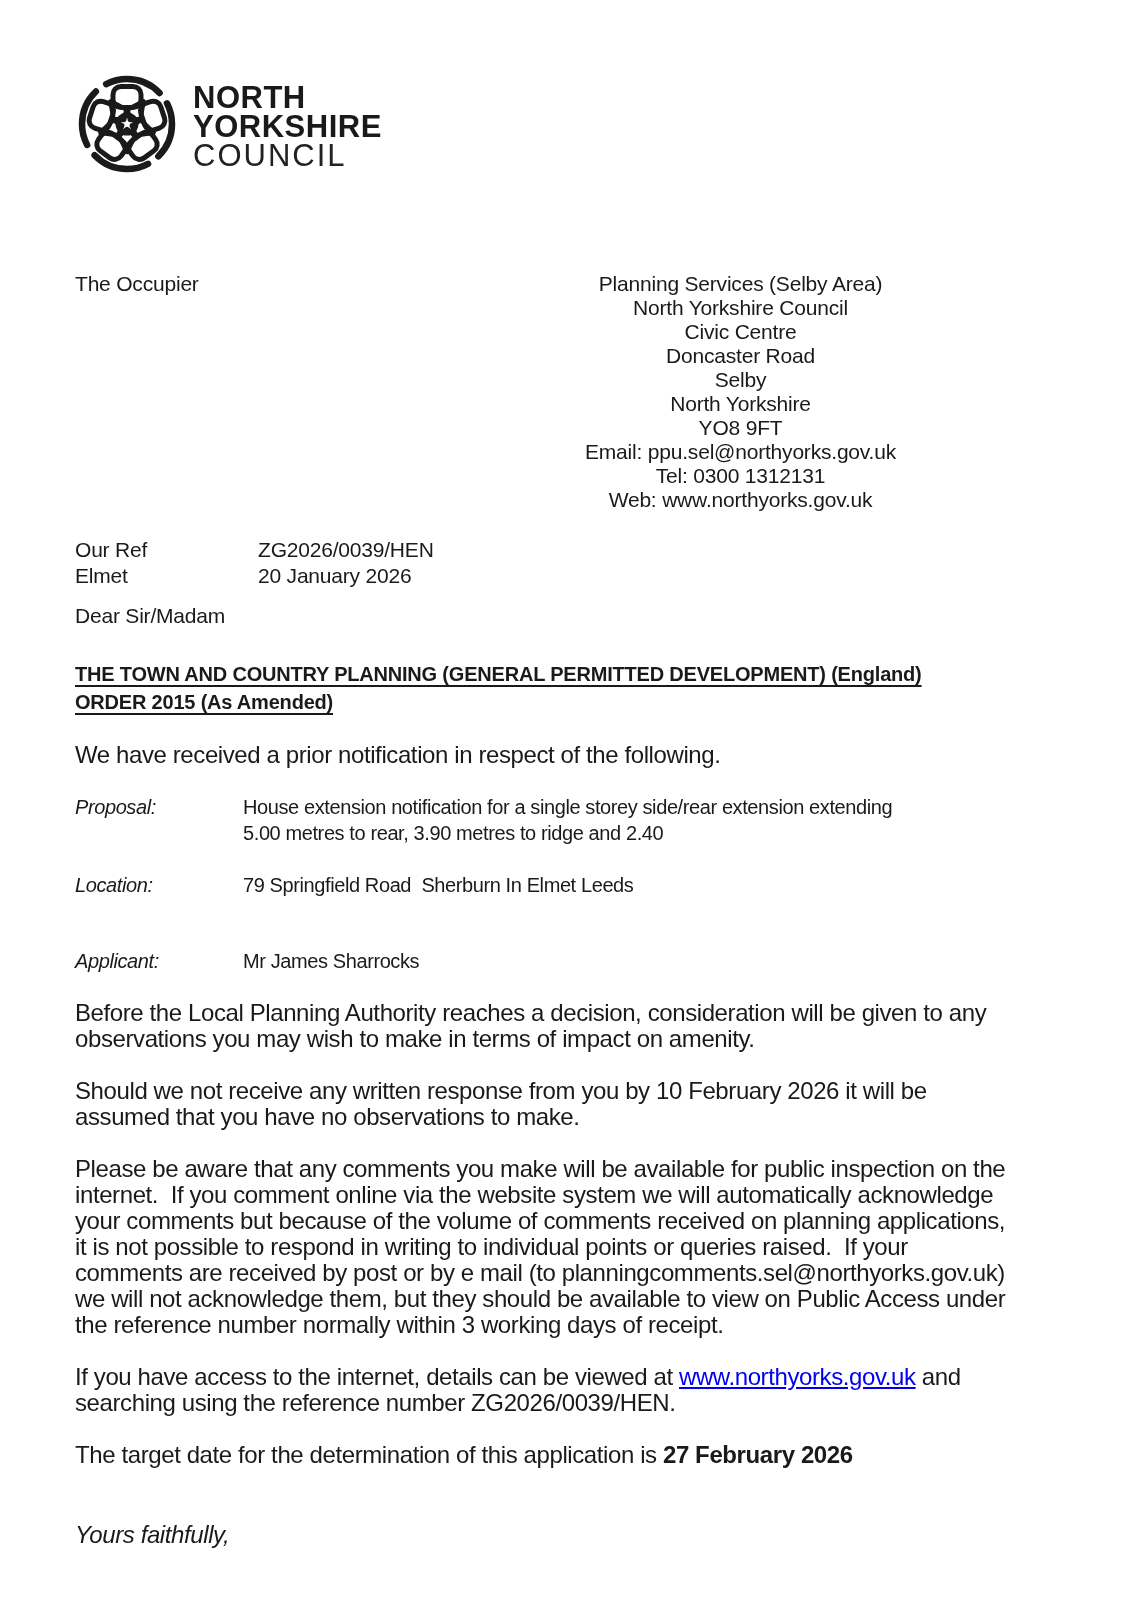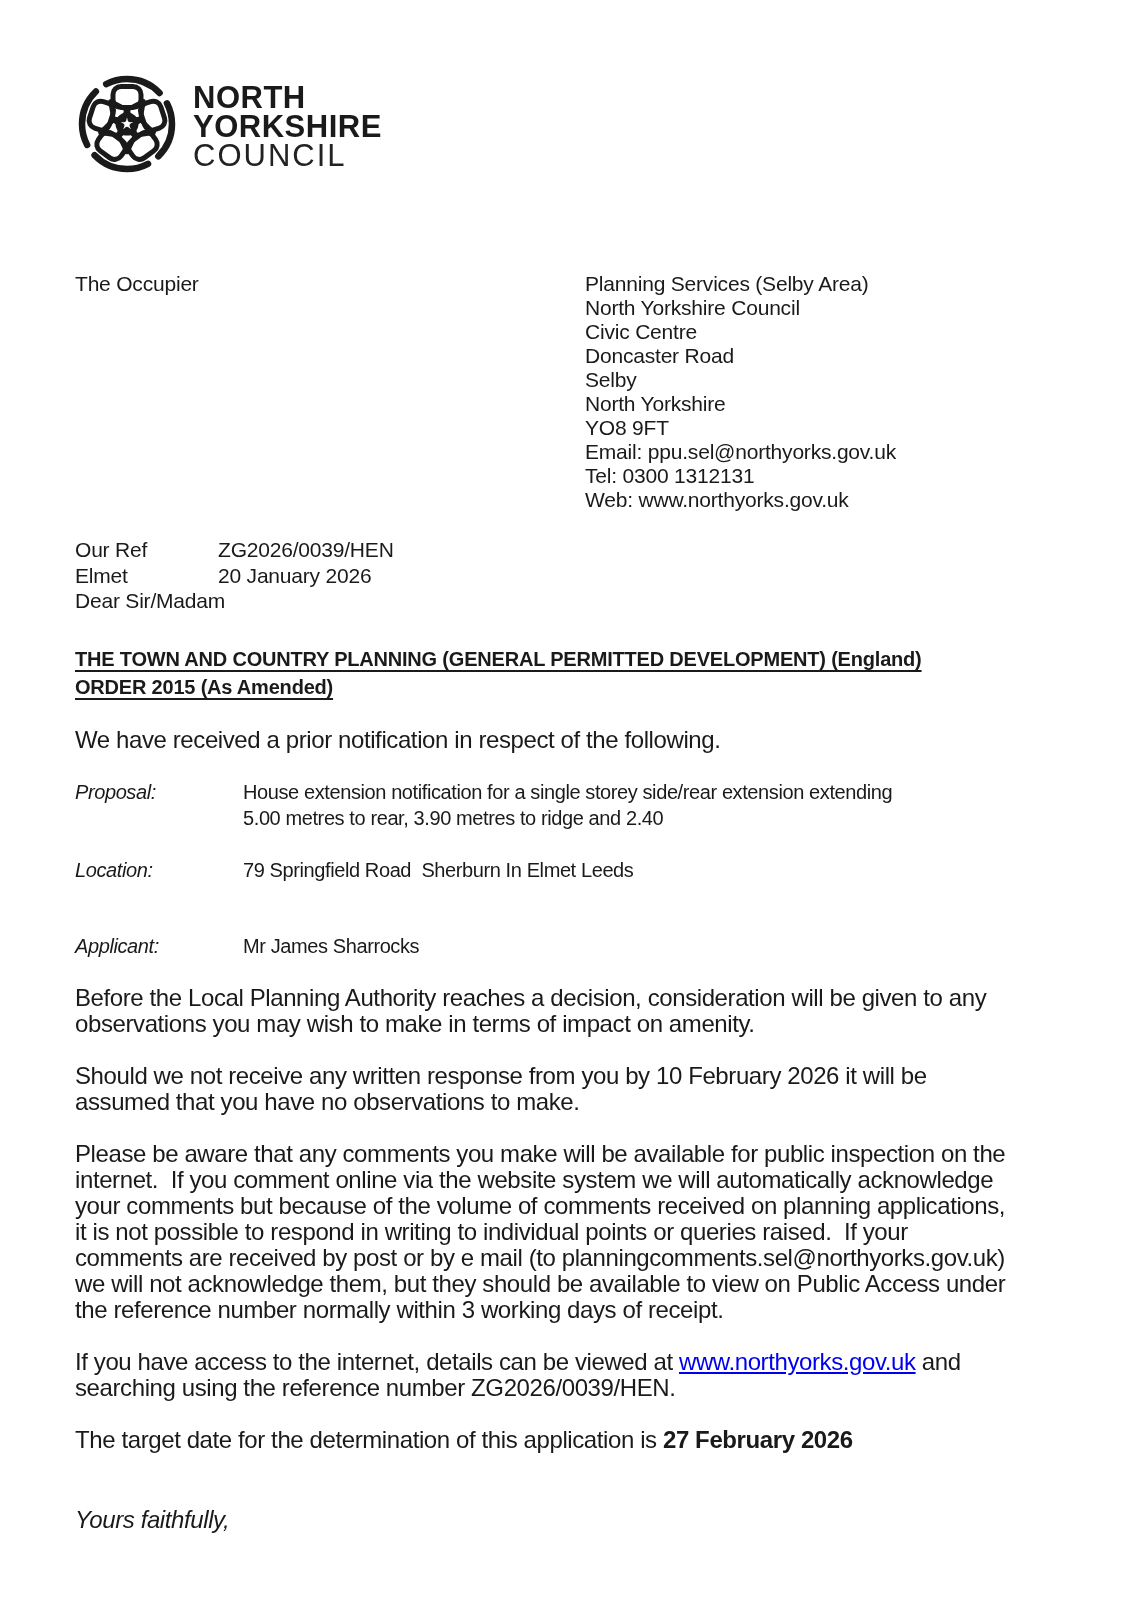--- a/index.html
+++ b/index.html
@@ -18,29 +18,29 @@
   .letterhead { display: flex; align-items: center; }
   .logo-mark { flex: none; }
   .wordmark { margin-left: 14px; }
   .wm-line { font-size: 31px; line-height: 29px; letter-spacing: 0.5px; }
   .wm-bold { font-weight: 700; }
   .wm-light { font-weight: 400; letter-spacing: 2px; color: #222222; }
 
   
   .addresses { margin-top: 92px; display: flex; font-size: 21px; letter-spacing: -0.2px; }
   .recipient-col { flex: none; width: 510px; line-height: 24px; }
-  .sender-col { flex: none; line-height: 24px; }
+  .sender-col { flex: none; line-height: 24px; text-align: center; }
   .sender-col div { min-height: 24px; }
 
   
   .ref-block { margin-top: 25px; font-size: 21px; letter-spacing: -0.2px; }
-  .ref-row { display: flex; line-height: 26px; }
+  .ref-row { display: flex; line-height: 26px; gap: 40px; }
   .ref-label { flex: none; width: 143px; }
 
-  .salutation { font-size: 21px; letter-spacing: -0.2px; line-height: 24px; }
+  .salutation { margin-top: 15px; font-size: 21px; letter-spacing: -0.2px; line-height: 24px; }
 
   .heading {
     margin-top: 32px;
     font-size: 20px;
     font-weight: 700;
     line-height: 28px;
     letter-spacing: -0.2px;
     text-decoration: underline;
     text-decoration-thickness: 2px;
     text-underline-offset: 4px;

